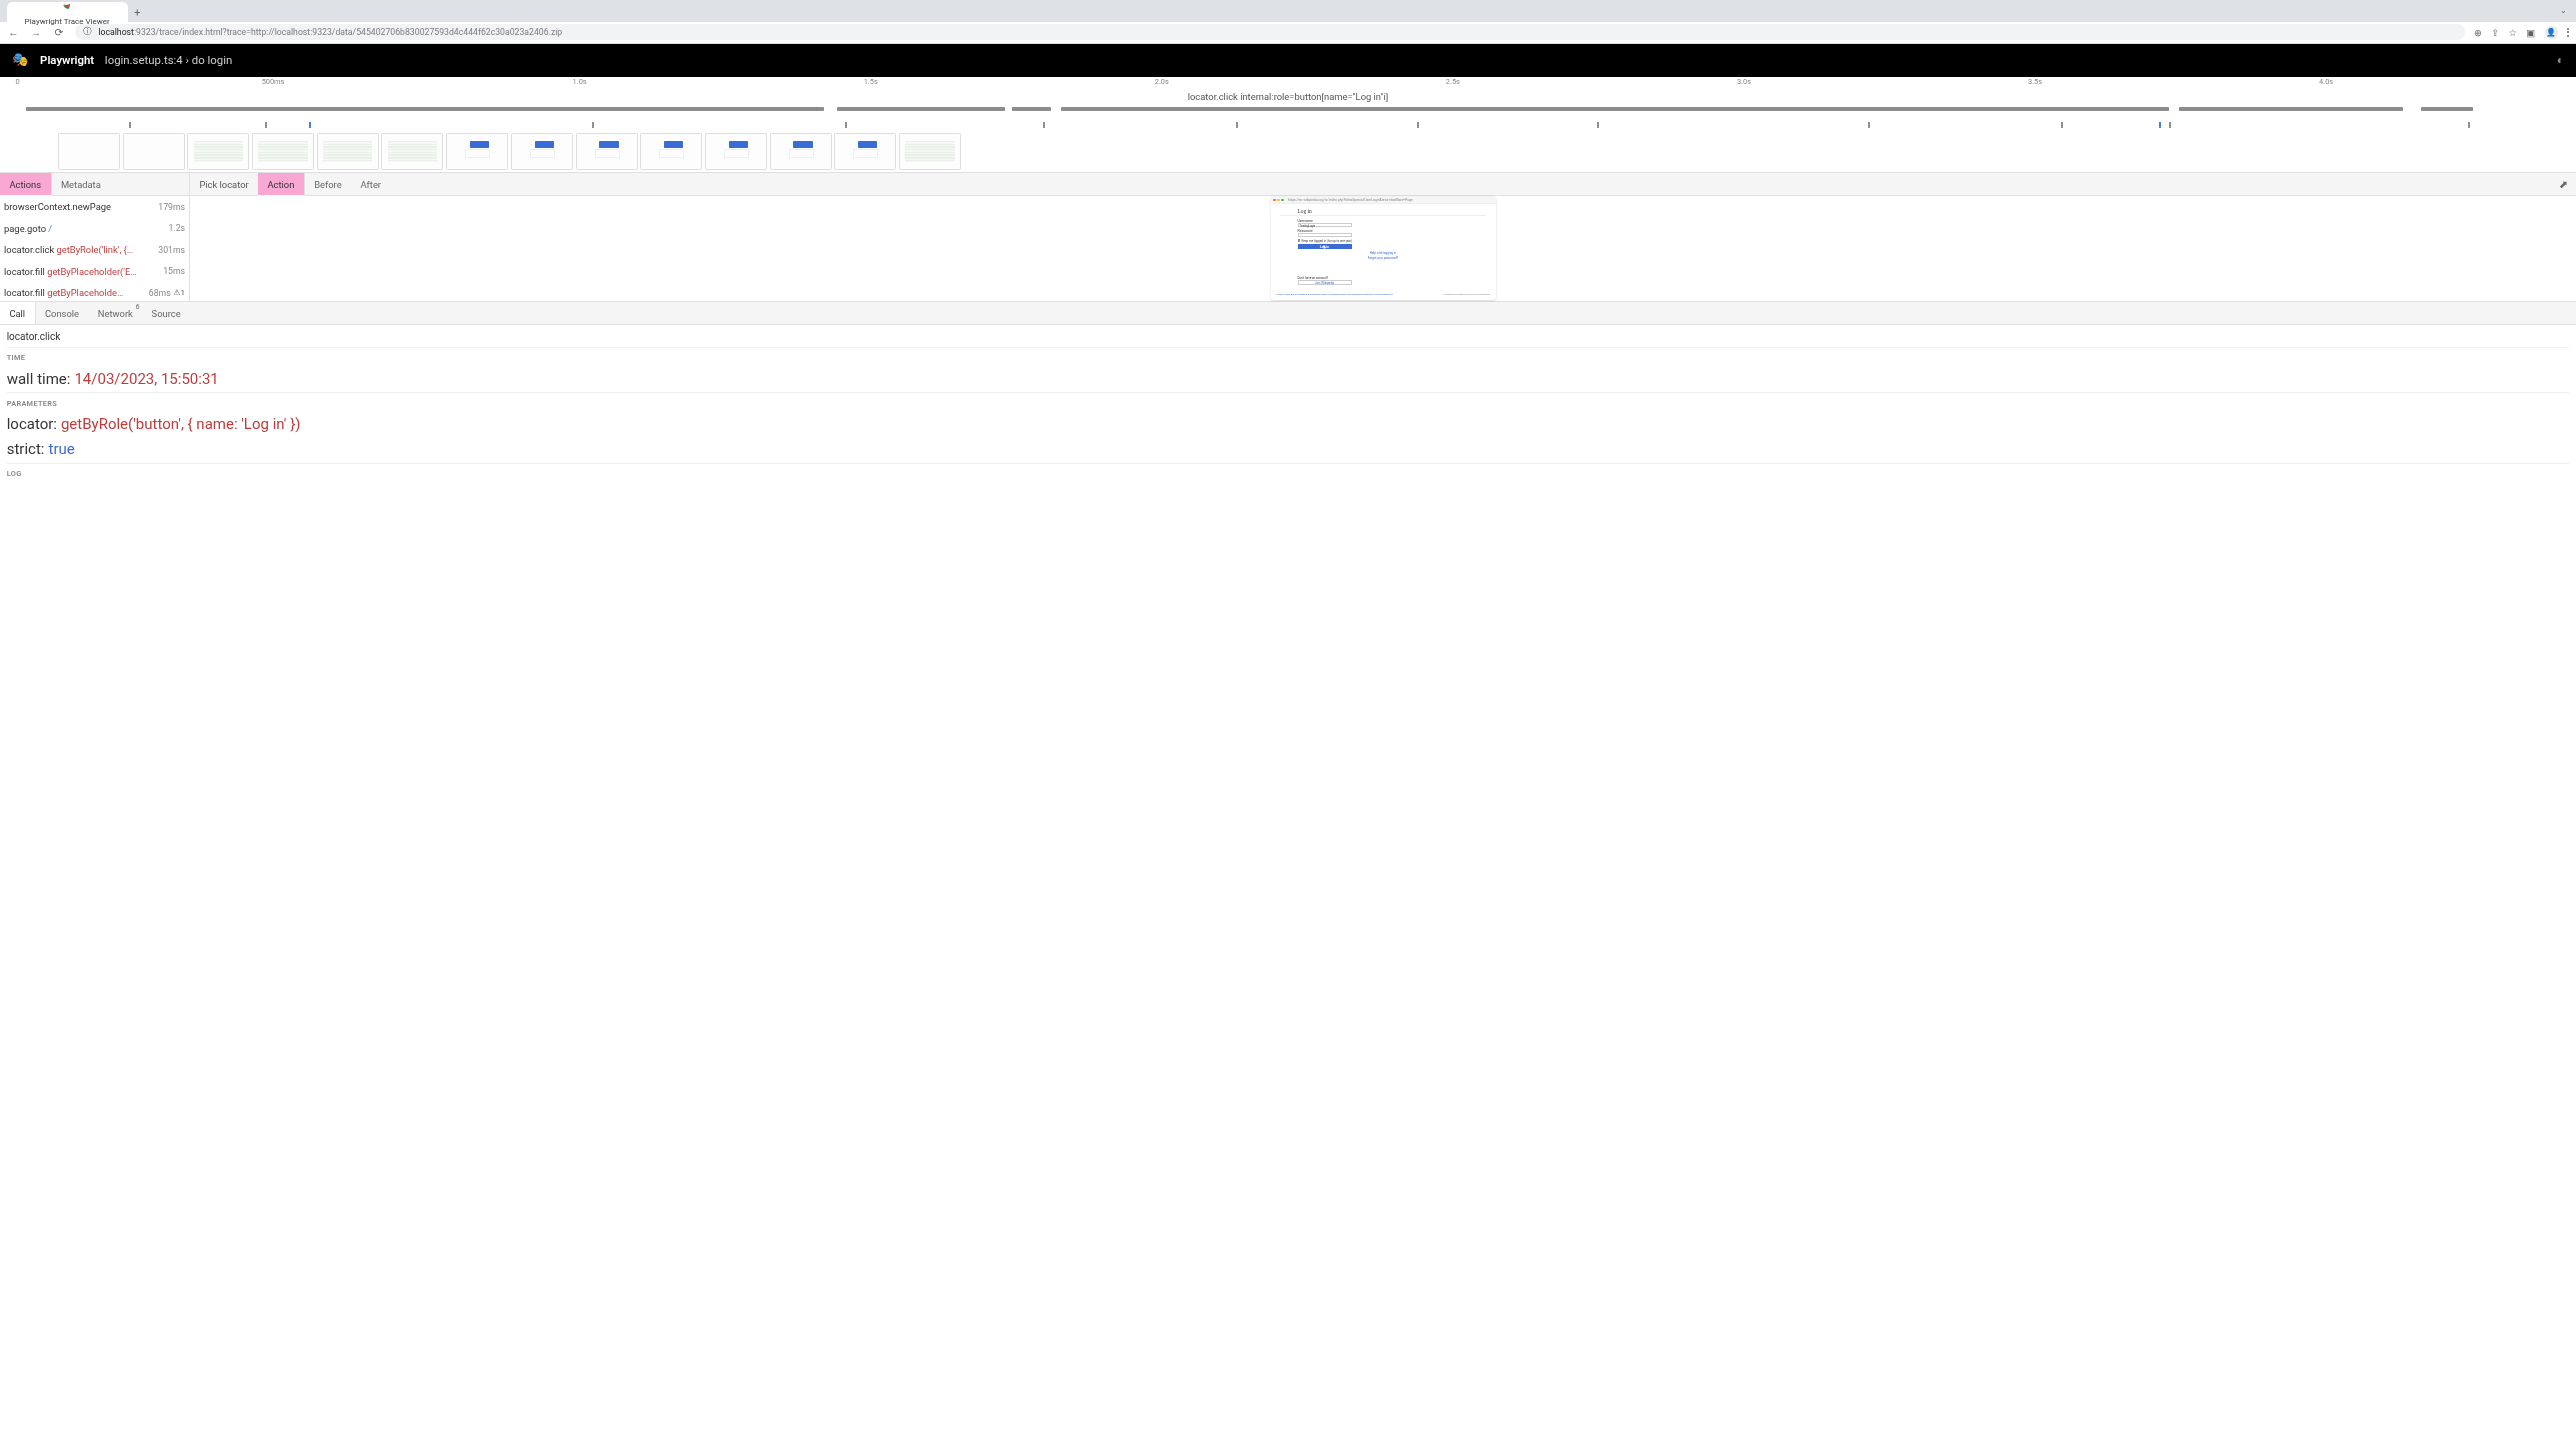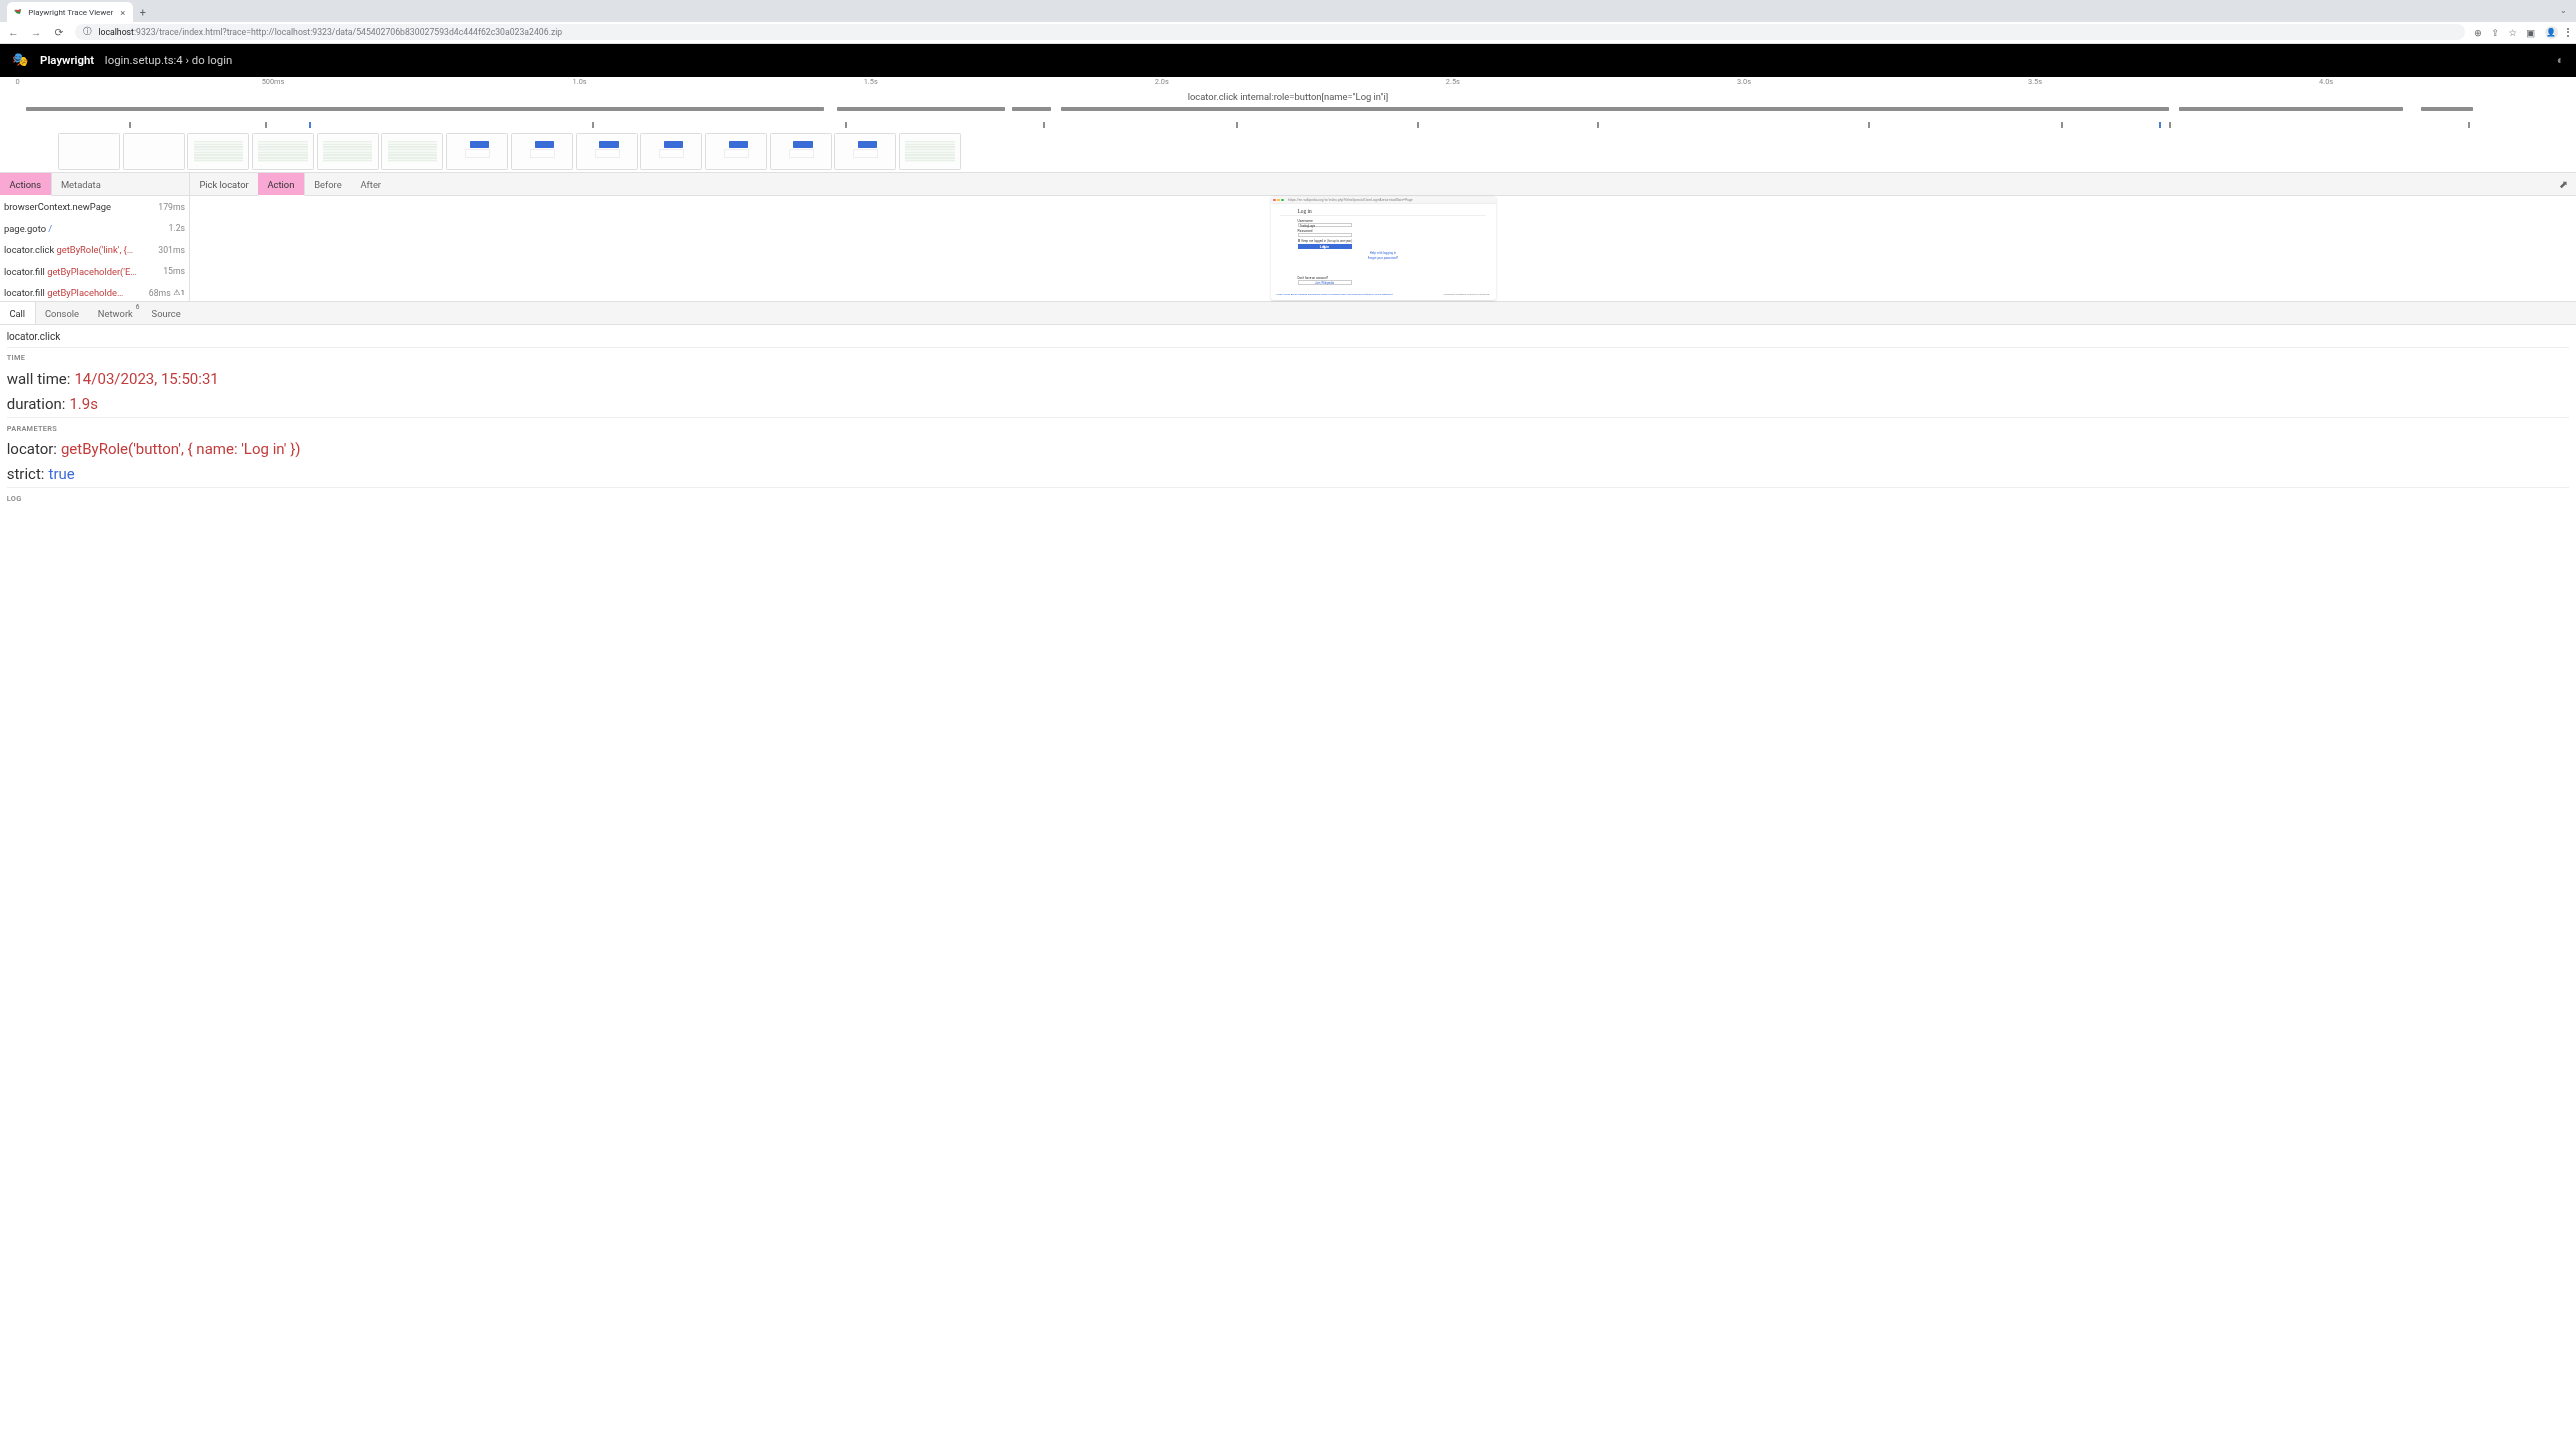--- a/index.html
+++ b/index.html
@@ -1,20 +1,20 @@
 <!DOCTYPE html>
 <html style="font-size:10.7px"><head>
 <meta charset="utf-8">
 <style>
   * { box-sizing: border-box; margin: 0; padding: 0; }
   body { font-family: -apple-system, BlinkMacSystemFont, "Segoe UI", Roboto, Helvetica, Arial, sans-serif; font-size: 9.4px; color: #333; background: #fff; overflow: hidden; }
   
   
   .browser-top { height: 22px; background: #dee1e6; display: flex; align-items: flex-end; padding-left: 6.7px; }
-  .tab { background: #fff; border-radius: 5.4px 5.4px 0 0; height: 20px; display: inline-flex; align-items: center; padding: 0 6.7px; font-size: 8px; color: #3c4043; gap: 5.4px; min-width: 121px; }
+  .tab { background: #fff; border-radius: 5.4px 5.4px 0 0; height: 20px; display: inline-flex; align-items: center; padding: 0 6.7px; font-size: 8px; color: #3c4043; gap: 5.4px; min-width: 121px; flex-direction: column; }
   .tab-favicon { width: 9.4px; height: 9.4px; display: inline-flex; }
   .tab-close { width: 8px; height: 8px; display: inline-flex; align-items: center; justify-content: center; font-size: 9.4px; color: #5f6368; margin-left: auto; }
   .new-tab { width: 19px; height: 19px; display: inline-flex; align-items: center; justify-content: center; color: #5f6368; font-size: 10.7px; }
   .chev-down-top { margin-left: auto; margin-right: 9.4px; margin-bottom: 6.7px; color: #5f6368; font-size: 8px; }
 
   .addr-bar { height: 21.5px; background: #fff; border-bottom: 0.7px solid #dfe1e5; display: flex; align-items: center; padding: 0 6.7px; gap: 9.4px; }
   .nav-btn { color: #767676; width: 13.4px; text-align: center; font-size: 10.7px; }
   .nav-btn.enabled { color: #5f6368; }
   .url-box { flex: 1; background: #f1f3f4; border-radius: 9.4px; height: 16px; display: flex; align-items: center; padding: 0 8px; font-size: 8.7px; color: #202124; gap: 6.7px; }
   .url-box .info { color: #5f6368; font-size: 8.7px; }
@@ -288,24 +288,20 @@
   <div class="btab">Source</div>
 </div>
 
 <div class="detail">
   <div class="detail-title">locator.click</div>
   <div class="section-head">TIME</div>
   <div class="kv">
     <span class="k">wall time:</span>
     <span class="v">14/03/2023, 15:50:31</span>
   </div>
-  <div class="kv">
-    <span class="k">duration:</span>
-    <span class="v">1.9s</span>
-  </div>
   <div class="section-head">PARAMETERS</div>
   <div class="kv">
     <span class="k">locator:</span>
     <span class="v">getByRole('button', { name: 'Log in' })</span>
   </div>
   <div class="kv">
     <span class="k">strict:</span>
     <span class="v blue">true</span>
   </div>
   <div class="section-head">LOG</div>

